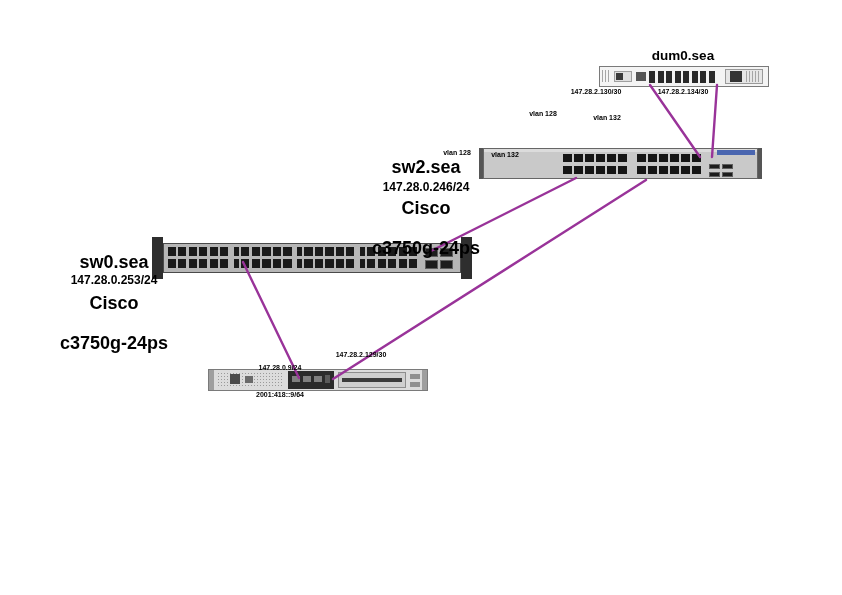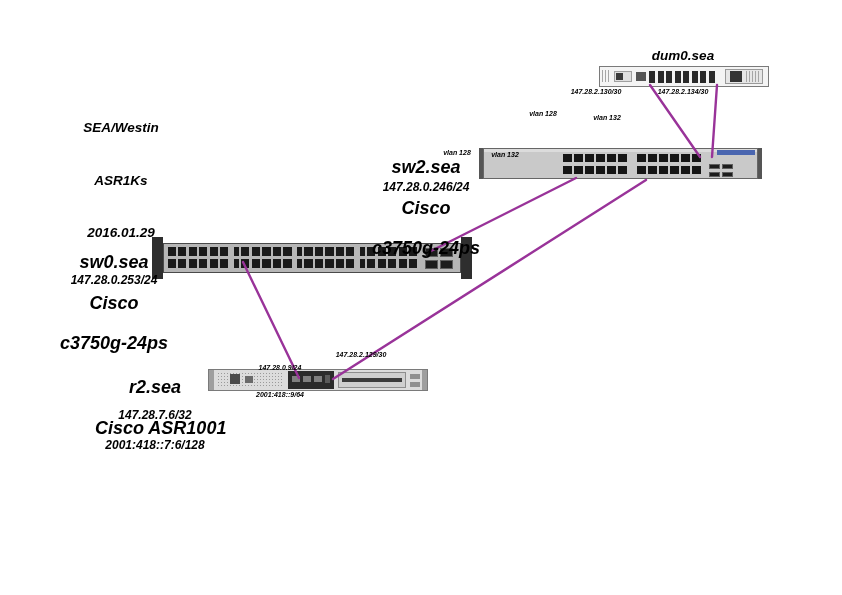--- a/index.html
+++ b/index.html
@@ -5,21 +5,21 @@
   html,body{margin:0;padding:0;background:#ffffff;}
   .canvas{position:relative;width:842px;height:595px;background:#ffffff;overflow:hidden;
           font-family:"Liberation Sans",sans-serif;color:#000;}
   .d{position:absolute;}
   .lbl{position:absolute;text-align:center;font-weight:bold;white-space:pre;}
   .lbl-title{font-size:13.5px;line-height:17.5px;}
   .lbl-host{font-size:13.5px;line-height:15px;}
   .lbl-node{font-size:18px;line-height:13.5px;}
   .lbl-ip{font-size:12px;line-height:10px;}
   .lbl-tiny{font-size:7px;line-height:9px;}
-  .labels{z-index:10;font-style:italic;}
+  .labels{z-index:10;}
   .links-overlay{position:absolute;left:0;top:0;z-index:5;pointer-events:none;}
   .device{position:absolute;z-index:2;}
   
   .chassis-sw0{background:#b6b6b6;border:1px solid #4a4a4a;box-sizing:border-box;}
   .chassis-sw2{background:#c9c9c9;border:1px solid #666;box-sizing:border-box;}
   .chassis-dum{background:#f4f4f4;border:1px solid #7a7a7a;box-sizing:border-box;}
   .chassis-r2{background:#dcdcdc;border:1px solid #7a7a7a;box-sizing:border-box;}
   .ear-dark{background:#2e2e2e;}
   .ear-mid{background:#555;}
   .bracket{background:#9e9e9e;}
@@ -99,25 +99,20 @@
   </div>
 
   <svg class="links-overlay" width="842" height="595" viewBox="0 0 842 595">
     <line class="link-line" x1="650" y1="85" x2="700" y2="157" stroke-width="2.4" stroke-linecap="round" stroke="#993399"></line>
     <line class="link-line" x1="717" y1="85" x2="712" y2="157" stroke-width="2.4" stroke-linecap="round" stroke="#993399"></line>
     <line class="link-line" x1="576" y1="178" x2="431" y2="251" stroke-width="2.4" stroke-linecap="round" stroke="#993399"></line>
     <line class="link-line" x1="646" y1="180" x2="333" y2="379" stroke-width="2.4" stroke-linecap="round" stroke="#993399"></line>
     <line class="link-line" x1="243" y1="262" x2="299" y2="378" stroke-width="2.4" stroke-linecap="round" stroke="#993399"></line>
   </svg>
 
-  <div class="lbl lbl-title labels" style="left:56px;top:84px;width:130px;">
-    <div>SEA/Westin</div>
-    <div>ASR1Ks</div>
-    <div>2016.01.29</div>
-  </div>
 
   <div class="lbl lbl-host labels" style="left:623px;top:48px;width:120px;">dum0.sea</div>
   <div class="lbl lbl-tiny labels" style="left:556px;top:87px;width:80px;">147.28.2.130/30</div>
   <div class="lbl lbl-tiny labels" style="left:643px;top:87px;width:80px;">147.28.2.134/30</div>
 
   <div class="lbl lbl-tiny labels" style="left:523px;top:109px;width:40px;">vlan 128</div>
   <div class="lbl lbl-tiny labels" style="left:587px;top:113px;width:40px;">vlan 132</div>
 
   <div class="lbl lbl-node labels" style="left:366px;top:134px;width:120px;">
     <div>sw2.sea</div>
@@ -128,27 +123,19 @@
   <div class="lbl lbl-tiny labels" style="left:437px;top:148px;width:40px;">vlan 128</div>
   <div class="lbl lbl-tiny labels" style="left:485px;top:150px;width:40px;">vlan 132</div>
 
   <div class="lbl lbl-node labels" style="left:54px;top:229px;width:120px;">
     <div>sw0.sea</div>
     <div>Cisco</div>
     <div>c3750g-24ps</div>
   </div>
   <div class="lbl lbl-ip labels" style="left:54px;top:275px;width:120px;text-align:center;">147.28.0.253/24</div>
 
-  <div class="lbl lbl-node labels" style="left:95px;top:354px;width:120px;">
-    <div>r2.sea</div>
-    <div>Cisco ASR1001</div>
-  </div>
-  <div class="lbl lbl-ip labels" style="left:95px;top:390px;width:120px;">
-    <div>147.28.7.6/32</div>
-    <div>2001:418::7:6/128</div>
-  </div>
   <div class="lbl lbl-tiny labels" style="left:240px;top:345px;width:80px;">
     <div>147.28.0.9/24</div>
     <div>2001:418::9/64</div>
   </div>
   <div class="lbl lbl-tiny labels" style="left:321px;top:350px;width:80px;">147.28.2.129/30</div>
 
 </div>
 
 </body></html>

